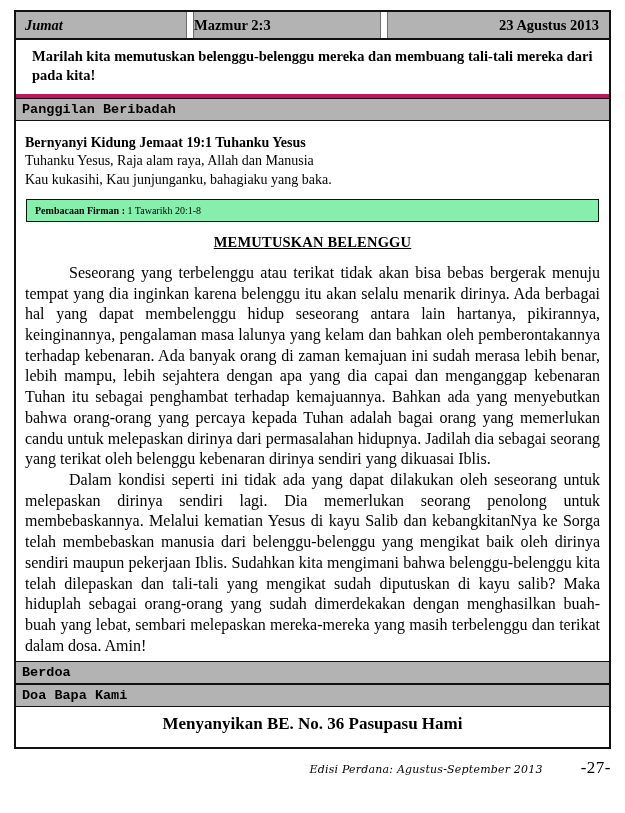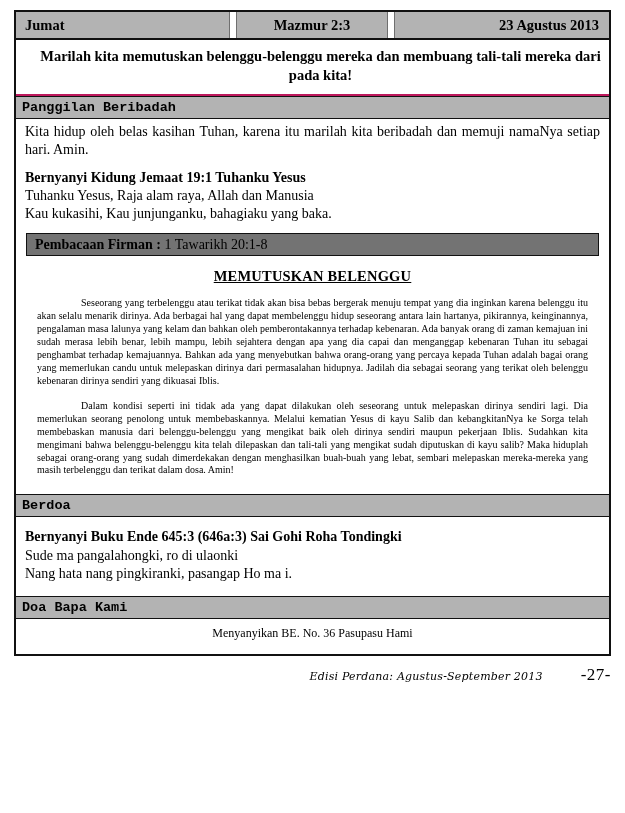--- a/index.html
+++ b/index.html
@@ -42,72 +42,72 @@
     background: #b3b3b3;
     font-weight: bold;
     font-size: 14.5px;
     line-height: 26px;
     height: 26px;
     box-sizing: border-box;
     white-space: nowrap;
     overflow: hidden;
   }
   .hcell-left {
-    width: 213px;
+    width: 170px;
     padding-left: 9px;
     text-align: left;
+    font-style: italic;
   }
   .hcell-mid {
-    width: 150px;
-    text-align: center;
+    width: 186px;
   }
   .hcell-right {
     flex: 1;
     padding-right: 10px;
     text-align: right;
   }
   .hgap {
     width: 8px;
     background: #ffffff;
     border-left: 1px solid #6f6f6f;
     border-right: 1px solid #6f6f6f;
     box-sizing: border-box;
   }
 
   
   .verse {
     padding: 7px 0 9px 16px;
-    text-align: center;
+    text-align: left;
     font-weight: bold;
     font-size: 14.5px;
     line-height: 1.32;
-    border-bottom: 2px solid #be185d;
+    border-bottom: 4px solid #be185d;
   }
 
   
   .bar {
     background: #b3b3b3;
     font-weight: bold;
     font-size: 13.5px;
     line-height: 17px;
     padding: 2px 0 2px 6px;
     border-top: 1px solid #111111;
     border-bottom: 1px solid #111111;
     font-family: Liberation Mono, monospace;
   }
 
   
   .bar-inset-wrap {
     padding: 4px 10px 4px 10px;
     background: #ffffff;
   }
   .bar-inset {
-    background: #737373;
+    background: #86efac;
     border: 1.5px solid #111111;
-    font-size: 14px;
+    font-size: 10px;
     line-height: 19px;
     padding: 1px 0 1px 8px;
   }
   .bar-inset b { font-weight: bold; }
   .bar-inset .ref { font-weight: normal; }
 
   
   .body {
     padding: 4px 9px 6px 9px;
     font-size: 14px;
@@ -135,35 +135,35 @@
   }
   .sermon-title {
     text-align: center;
     font-weight: bold;
     font-size: 14.5px;
     text-decoration: underline;
     margin: 2px 0 12px 0;
     letter-spacing: 0.2px;
   }
   .sermon p {
-    margin: 12px;
-    font-size: 10px;
+    margin: 0;
+    font-size: 16px;
     line-height: 1.295;
     text-align: justify;
     text-indent: 44px;
   }
 
   
   .closing {
     padding: 7px 9px 9px 9px;
     text-align: center;
   }
   .closing-title {
-    font-weight: normal;
-    font-size: 12px;
+    font-weight: bold;
+    font-size: 17px;
     margin: 0 0 4px 0;
   }
   .closing-line {
     font-size: 14px;
     margin: 0;
   }
 
   
   .footer {
     width: 597px;
@@ -198,48 +198,40 @@
       <div class="hcell hcell-mid">Mazmur 2:3</div>
       <div class="hgap"></div>
       <div class="hcell hcell-right">23 Agustus 2013</div>
     </div>
 
     <div class="verse">Marilah kita memutuskan belenggu-belenggu mereka dan membuang tali-tali mereka dari pada kita!</div>
 
     <div class="bar">Panggilan Beribadah</div>
 
     <div class="body">
-      <p class="para-j">Kita hidup oleh belas kasihan Tuhan, karena itu marilah kita beribadah dan memuji namaNya setiap hari. Amin.</p>
 
       <p class="song-title">Bernyanyi Kidung Jemaat 19:1  Tuhanku Yesus</p>
       <p class="song-line">Tuhanku Yesus, Raja alam raya, Allah dan Manusia</p>
       <p class="song-line">Kau kukasihi, Kau junjunganku, bahagiaku yang baka.</p>
     </div>
 
     <div class="bar-inset-wrap">
       <div class="bar-inset">
         <b>Pembacaan Firman</b><b> : </b><span class="ref">1 Tawarikh 20:1-8</span>
       </div>
     </div>
 
     <div class="sermon">
       <div class="sermon-title">MEMUTUSKAN BELENGGU</div>
       <p>Seseorang yang terbelenggu atau terikat tidak akan bisa bebas bergerak menuju tempat yang dia inginkan karena belenggu itu akan selalu menarik dirinya. Ada berbagai hal yang dapat membelenggu hidup seseorang antara lain hartanya, pikirannya, keinginannya, pengalaman masa lalunya yang kelam dan bahkan oleh pemberontakannya terhadap kebenaran. Ada banyak orang di zaman kemajuan ini sudah merasa lebih benar, lebih mampu, lebih sejahtera dengan apa yang dia capai dan menganggap kebenaran Tuhan itu sebagai penghambat terhadap kemajuannya. Bahkan ada yang menyebutkan bahwa orang-orang yang percaya kepada Tuhan adalah bagai orang yang memerlukan candu untuk melepaskan dirinya dari permasalahan hidupnya. Jadilah dia sebagai seorang yang terikat oleh belenggu kebenaran dirinya sendiri yang dikuasai Iblis.</p>
       <p>Dalam kondisi seperti ini tidak ada yang dapat dilakukan oleh seseorang untuk melepaskan dirinya sendiri lagi. Dia memerlukan seorang penolong untuk membebaskannya. Melalui kematian Yesus di kayu Salib dan kebangkitanNya ke Sorga telah membebaskan manusia dari belenggu-belenggu yang mengikat baik oleh dirinya sendiri maupun pekerjaan Iblis. Sudahkan kita mengimani bahwa belenggu-belenggu kita telah dilepaskan dan tali-tali yang mengikat sudah diputuskan di kayu salib? Maka hiduplah sebagai orang-orang yang sudah dimerdekakan dengan menghasilkan buah-buah yang lebat, sembari melepaskan mereka-mereka yang masih terbelenggu dan terikat dalam dosa. Amin!</p>
     </div>
 
     <div class="bar">Berdoa</div>
 
-    <div class="body">
-      <div class="spacer-sm"></div>
-      <p class="song-title" style="margin-top:0">Bernyanyi Buku Ende 645:3 (646a:3)  Sai Gohi Roha Tondingki</p>
-      <p class="song-line">Sude ma pangalahongki, ro di ulaonki</p>
-      <p class="song-line">Nang hata nang pingkiranki, pasangap Ho ma i.</p>
-      <div class="spacer-sm"></div>
-    </div>
 
     <div class="bar">Doa Bapa Kami</div>
 
     <div class="closing">
       <div class="closing-title">Menyanyikan BE. No. 36  Pasupasu Hami</div>
     </div>
 
   </div>
 
   <div class="footer">

